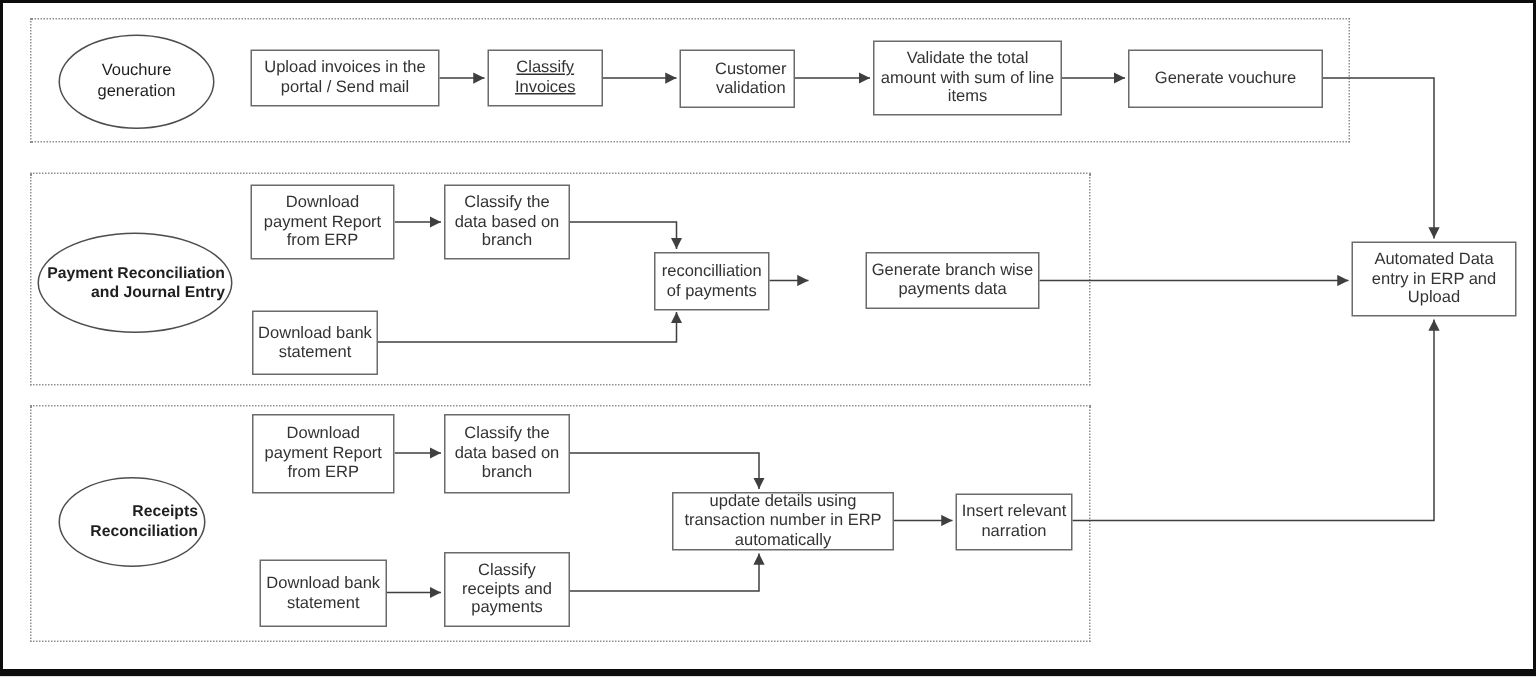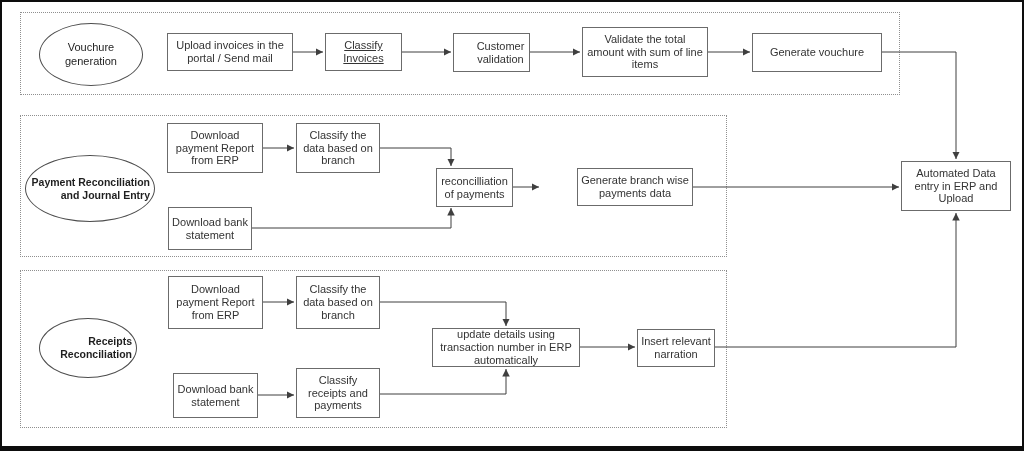--- a/index.html
+++ b/index.html
@@ -151,21 +151,21 @@
   <div class="node" style="left:901px; top:161px; width:110px; height:50px;">
     <span>Automated Data entry in ERP and Upload</span>
   </div>
 
   <div class="node" style="left:168px; top:276px; width:95px; height:53px;">
     <span>Download payment Report from ERP</span>
   </div>
   <div class="node" style="left:296px; top:276px; width:84px; height:53px;">
     <span>Classify the data based on branch</span>
   </div>
-  <div class="node" style="left:432px; top:328px; width:148px; height:39px;">
+  <div class="node" style="left:448px; top:328px; width:148px; height:39px;">
     <span>update details using transaction number in ERP automatically</span>
   </div>
   <div class="node tight" style="left:637px; top:329px; width:78px; height:38px;">
     <span>Insert relevant narration</span>
   </div>
   <div class="node" style="left:173px; top:373px; width:85px; height:45px;">
     <span>Download bank statement</span>
   </div>
   <div class="node" style="left:296px; top:368px; width:84px; height:50px;">
     <span>Classify receipts and payments</span>

